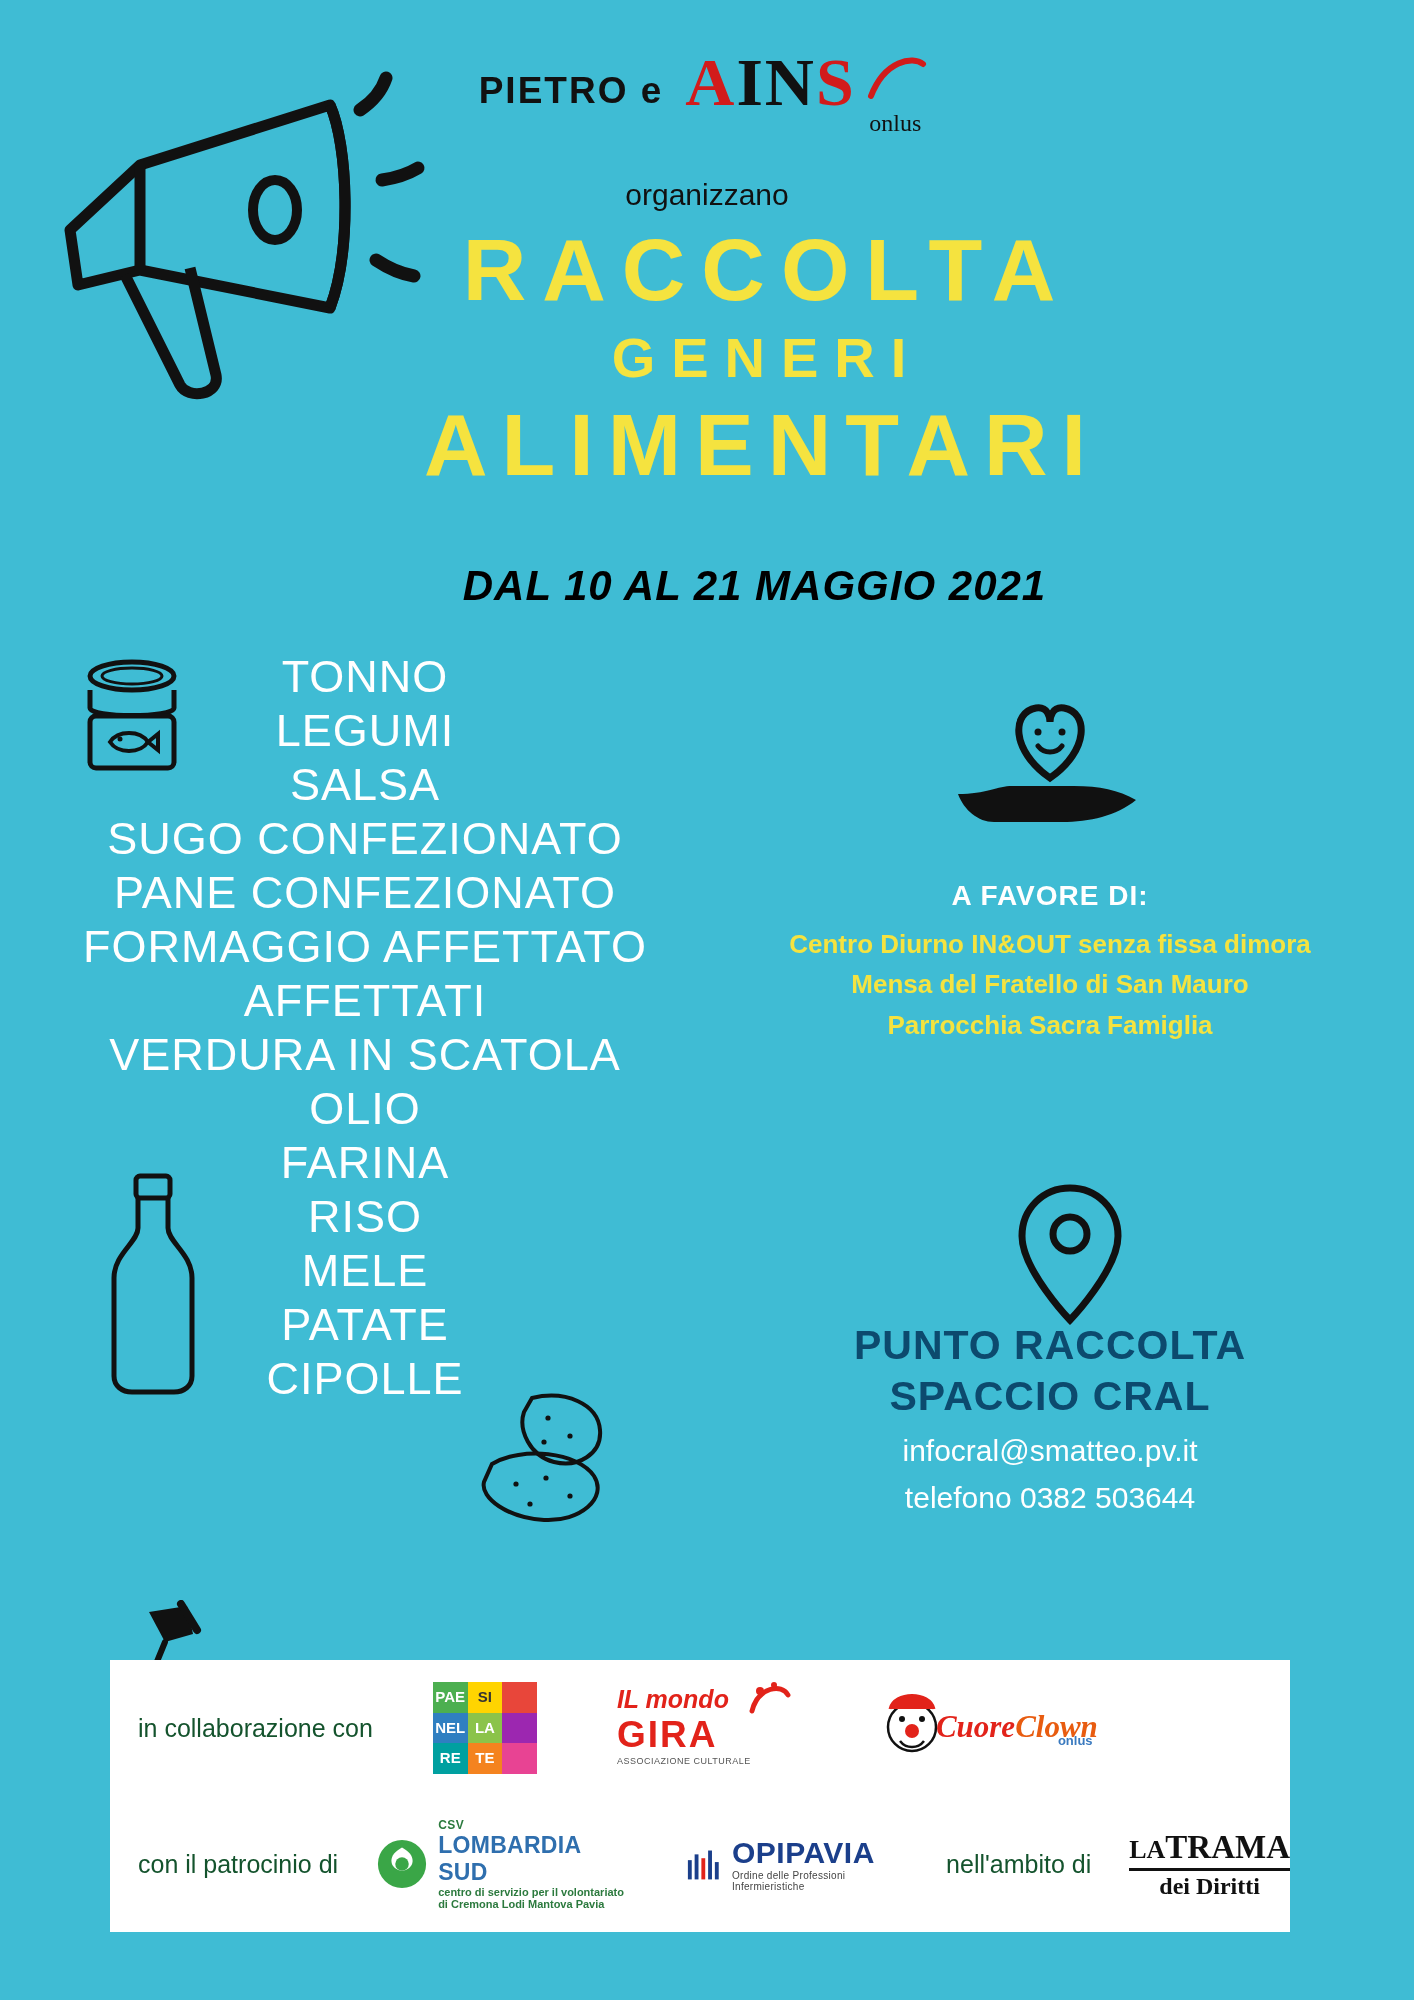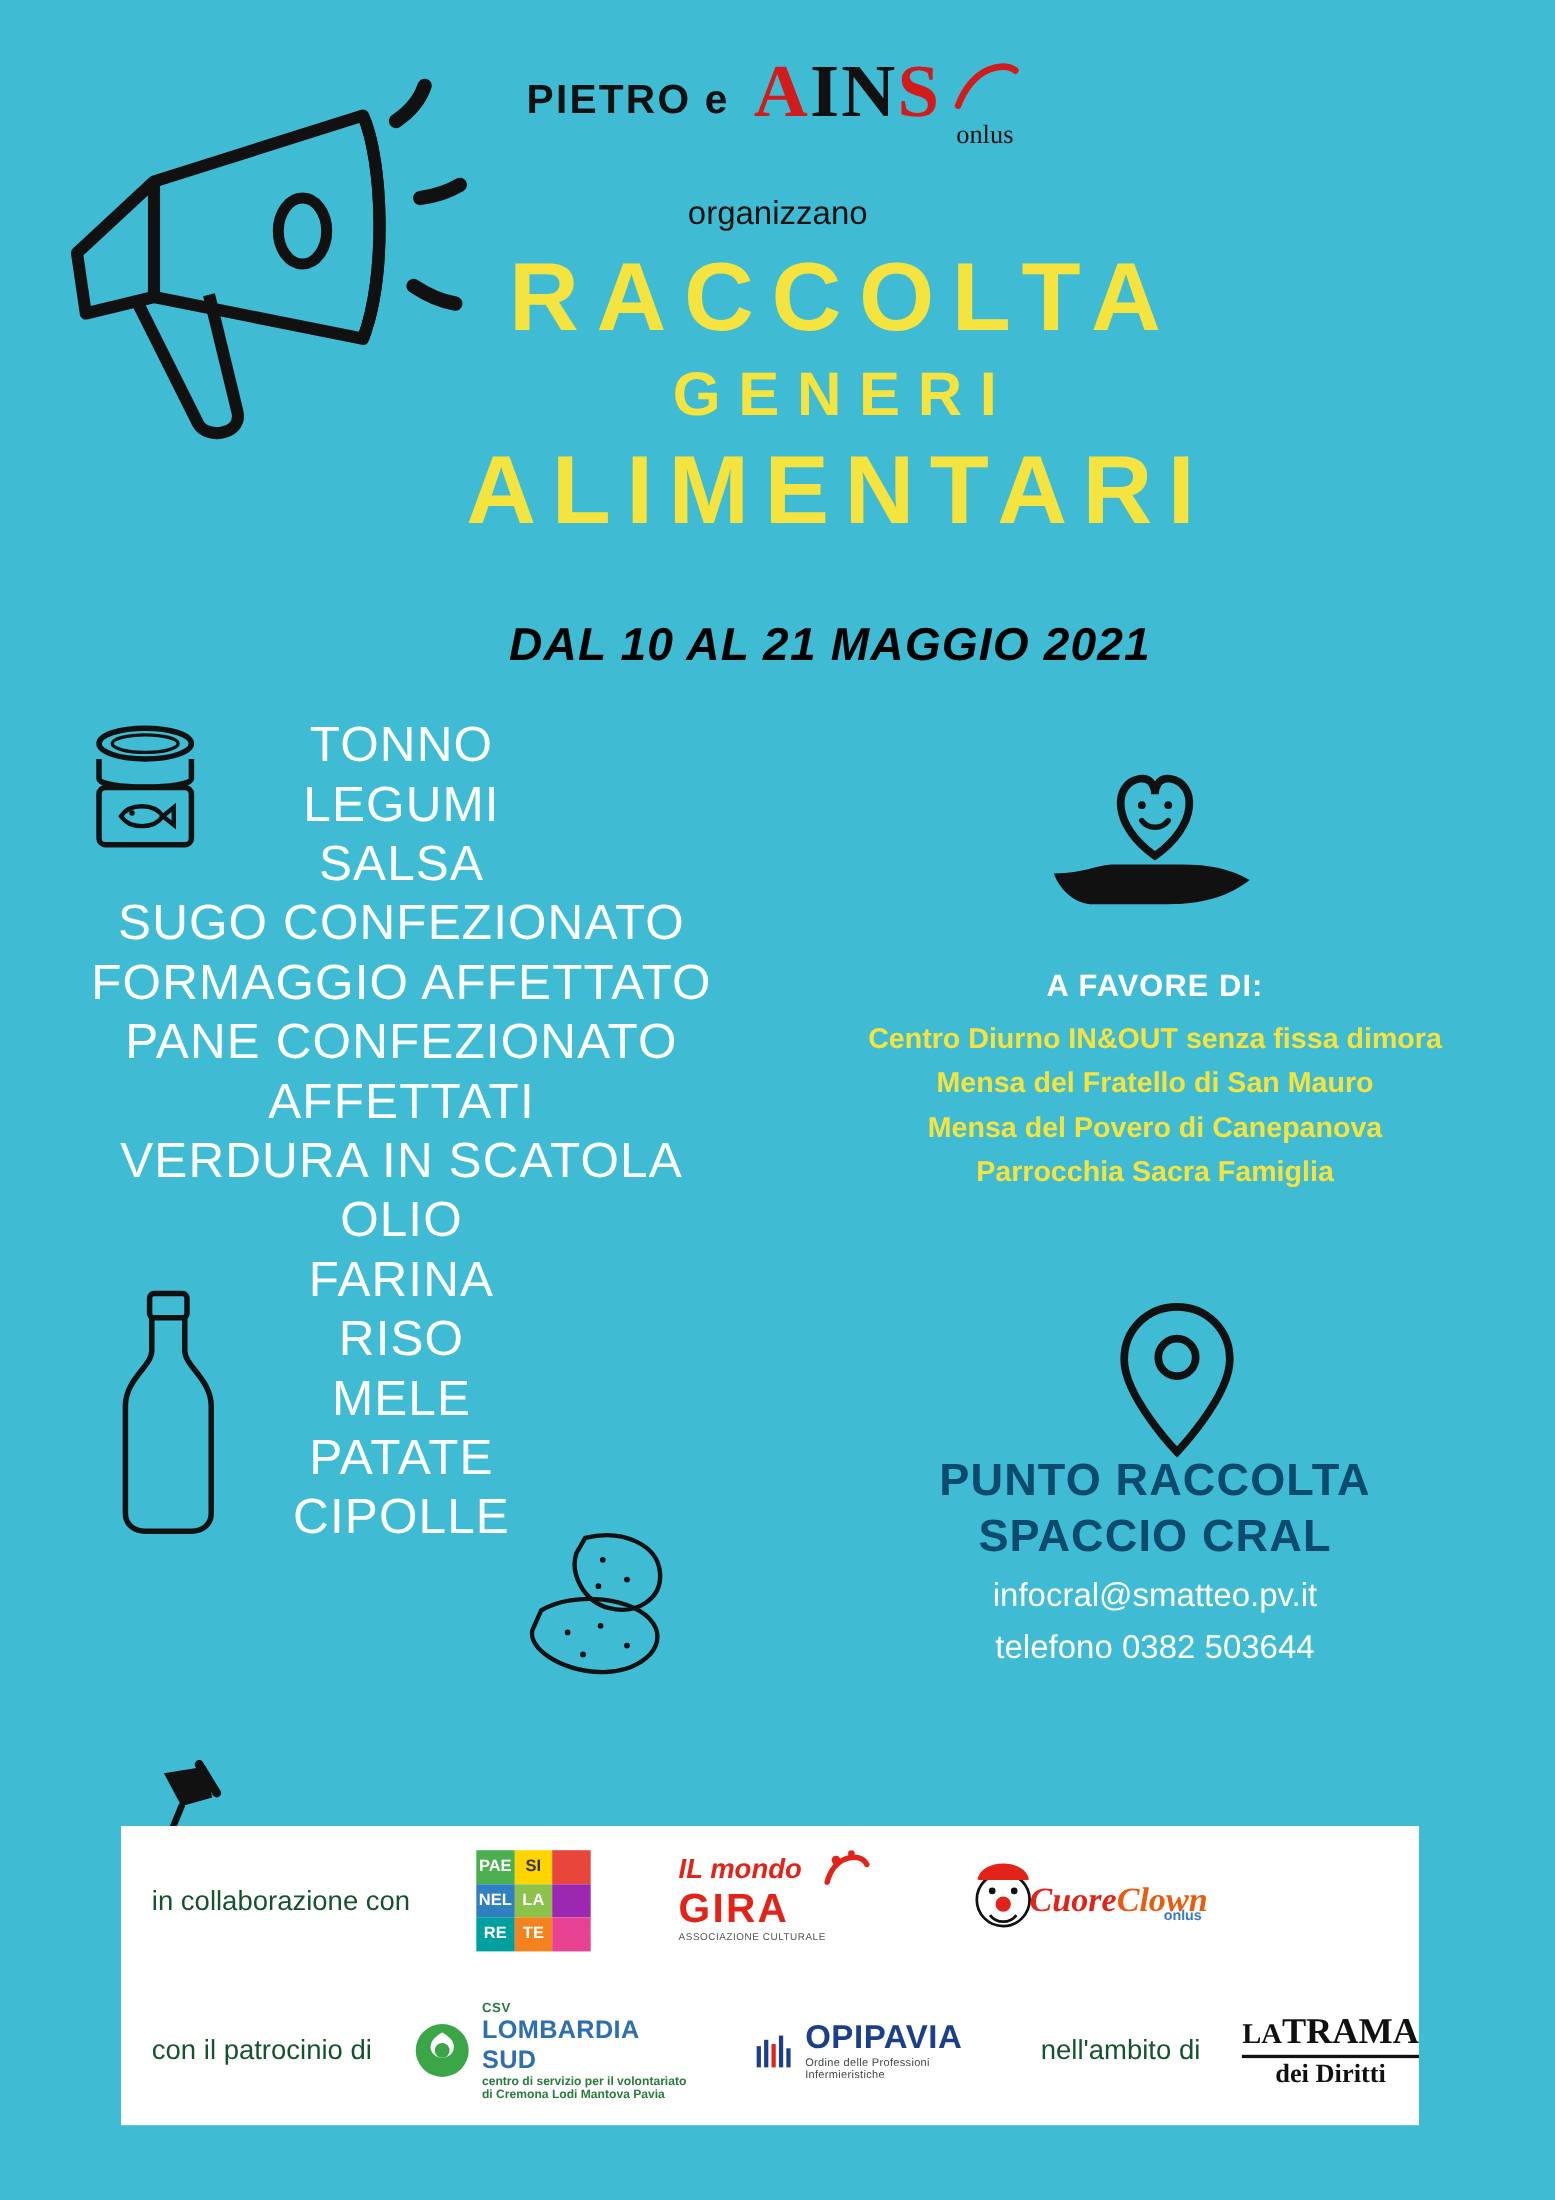--- a/index.html
+++ b/index.html
@@ -393,22 +393,22 @@
       <circle cx="60" cy="114" r="2.6" fill="#111"></circle>
     </svg>
   </div>
 
   <div class="items">
     <ul>
       <li>TONNO</li>
       <li>LEGUMI</li>
       <li>SALSA</li>
       <li>SUGO CONFEZIONATO</li>
+      <li>PANE CONFEZIONATO</li>
       <li>FORMAGGIO AFFETTATO</li>
-      <li>PANE CONFEZIONATO</li>
       <li>AFFETTATI</li>
       <li>VERDURA IN SCATOLA</li>
       <li>OLIO</li>
       <li>FARINA</li>
       <li>RISO</li>
       <li>MELE</li>
       <li>PATATE</li>
       <li>CIPOLLE</li>
     </ul>
   </div>
@@ -420,21 +420,20 @@
       <circle cx="112" cy="42" r="3.5" fill="#111"></circle>
       <path d="M88 56 C94 64 106 64 112 56" stroke="#111" stroke-width="5" fill="none" stroke-linecap="round"></path>
       <path d="M8 104 C36 104 48 96 62 96 L124 96 C150 96 168 100 186 110 C166 126 140 132 112 132 L44 132 C28 132 14 120 8 104 Z" fill="#111"></path>
     </svg>
   </div>
 
   <div class="beneficiaries">
     <div class="favore-label">A FAVORE DI:</div>
     <div class="benef-item">Centro Diurno IN&amp;OUT senza fissa dimora</div>
     <div class="benef-item">Mensa del Fratello di San Mauro</div>
-    <div class="benef-item">Mensa del Povero di Canepanova</div>
     <div class="benef-item">Parrocchia Sacra Famiglia</div>
   </div>
 
   <div class="icon pin-icon">
     <svg width="120" height="150" viewBox="0 0 120 150" fill="none">
       <path d="M60 8 C33 8 12 29 12 56 C12 90 60 140 60 140 C60 140 108 90 108 56 C108 29 87 8 60 8 Z" stroke="#111" stroke-width="7" fill="none"></path>
       <circle cx="60" cy="54" r="17" stroke="#111" stroke-width="7" fill="none"></circle>
     </svg>
   </div>
 

